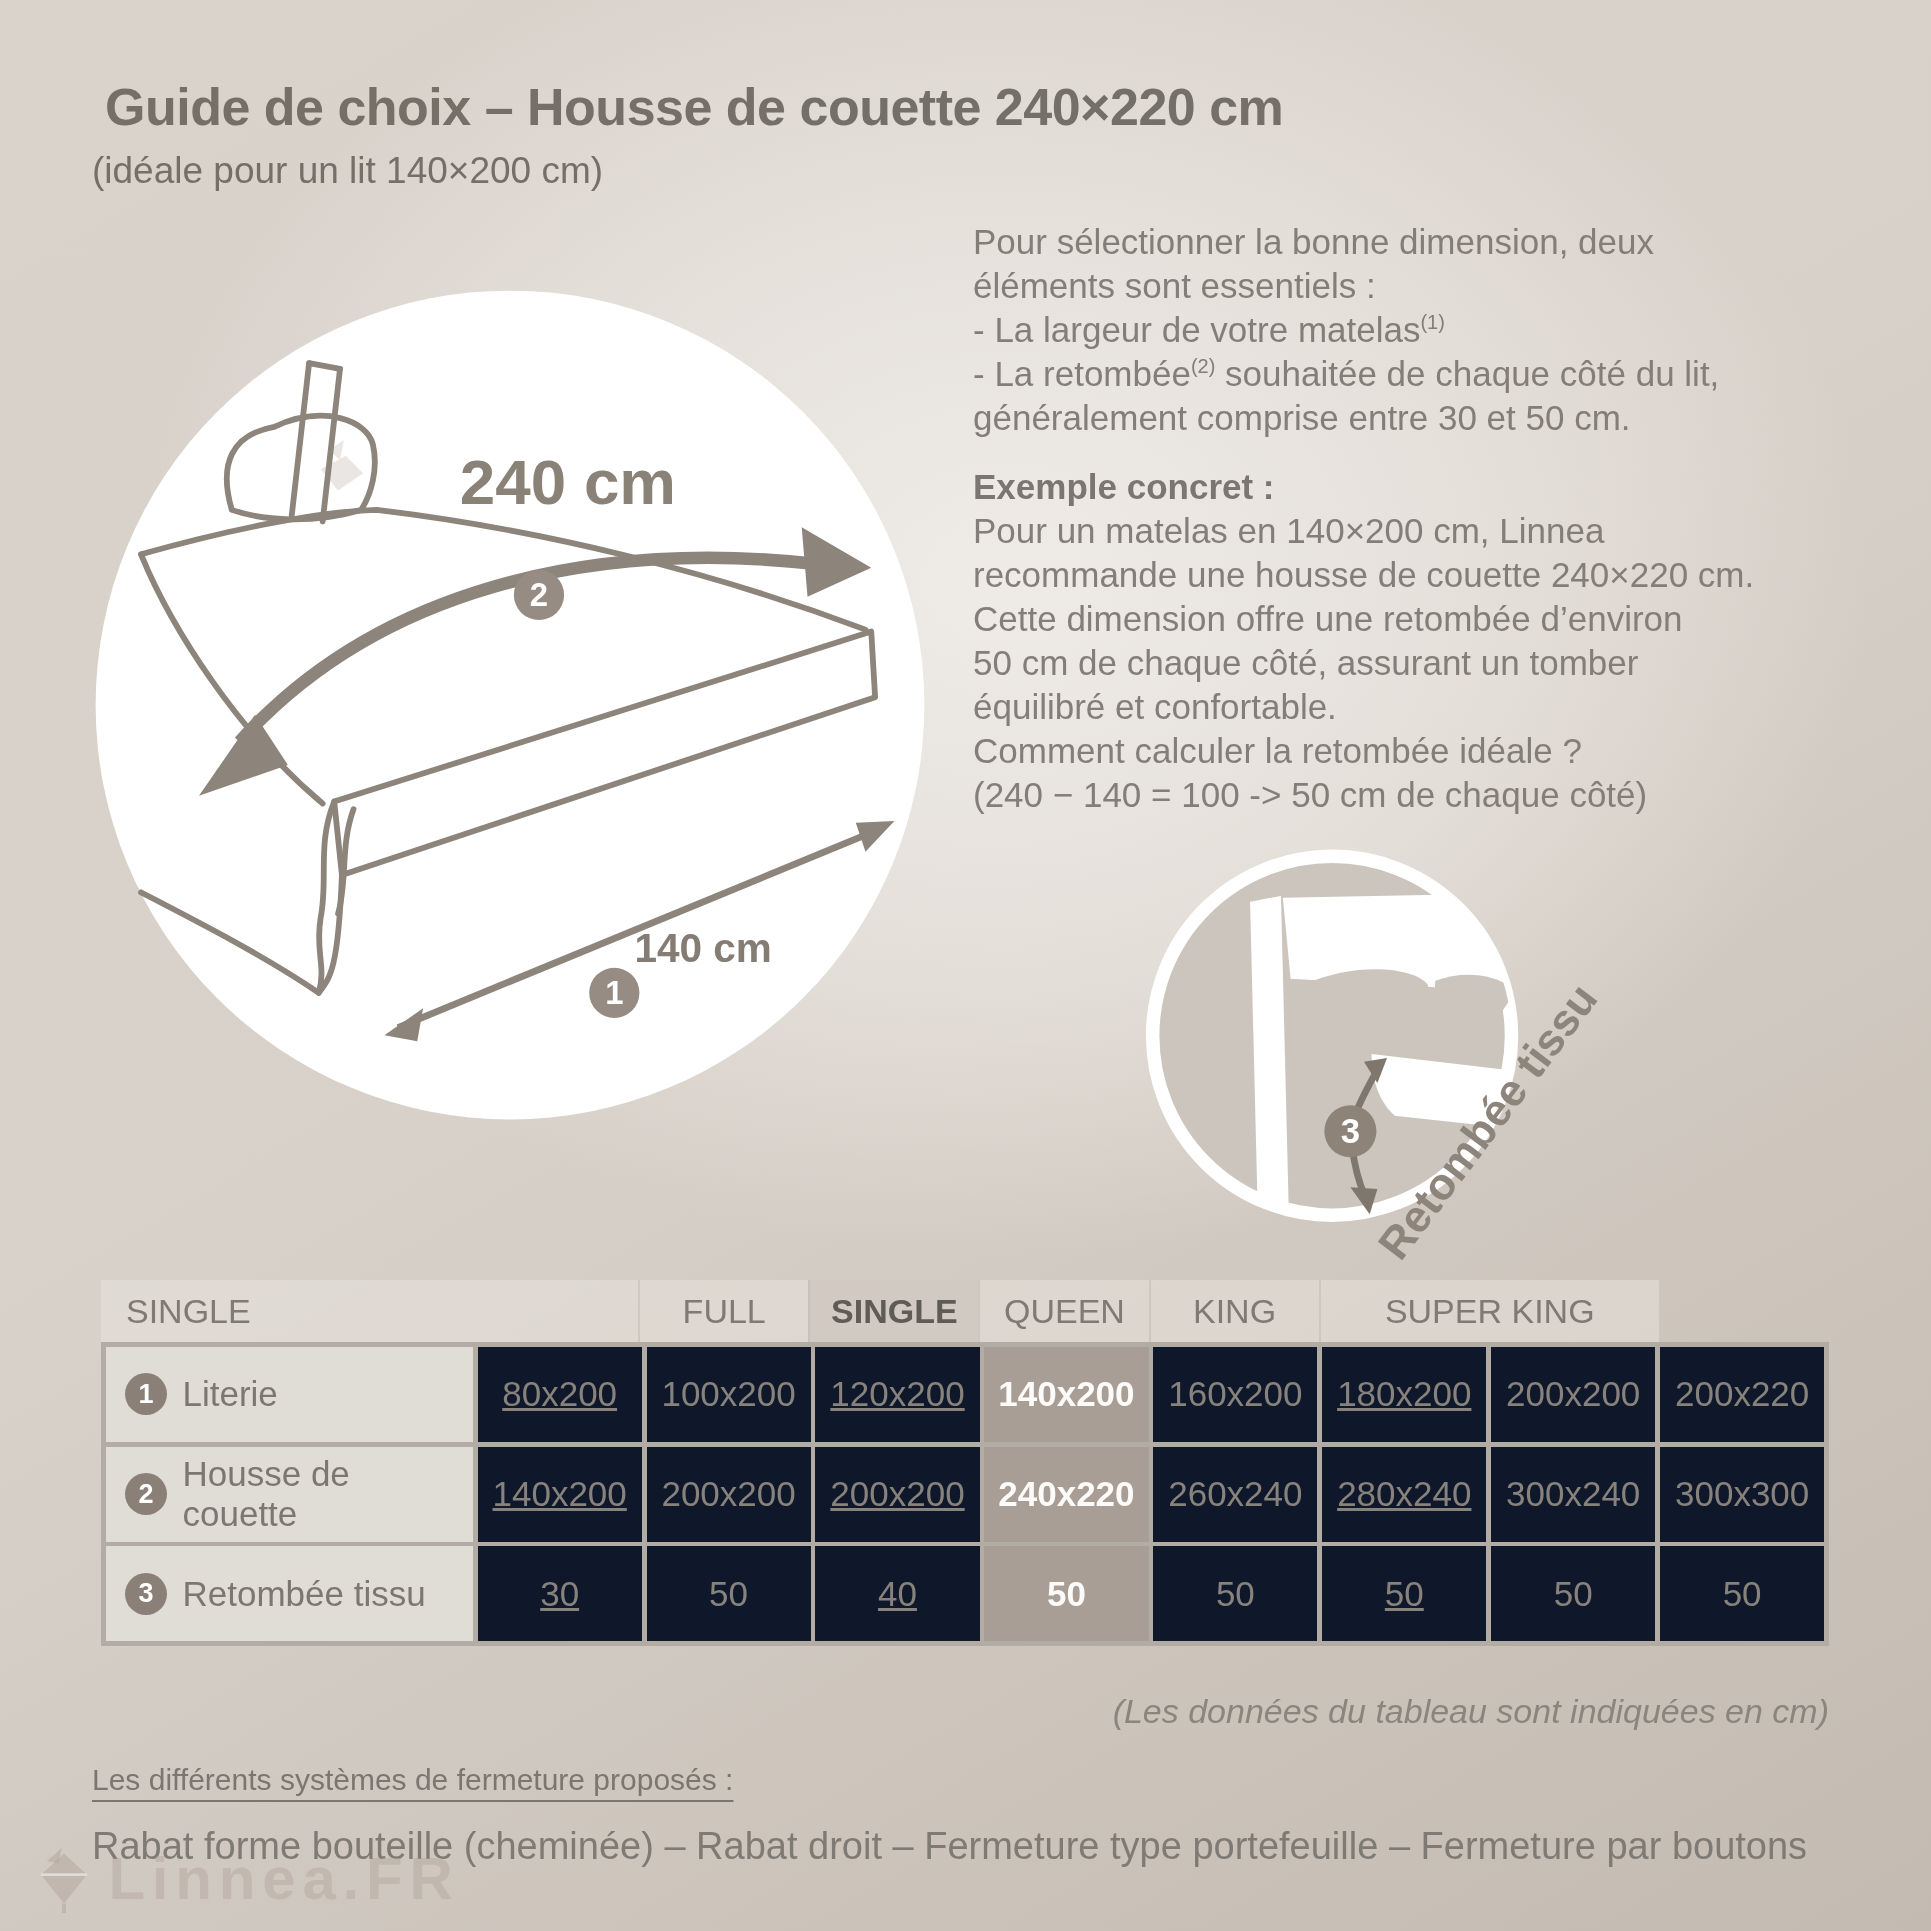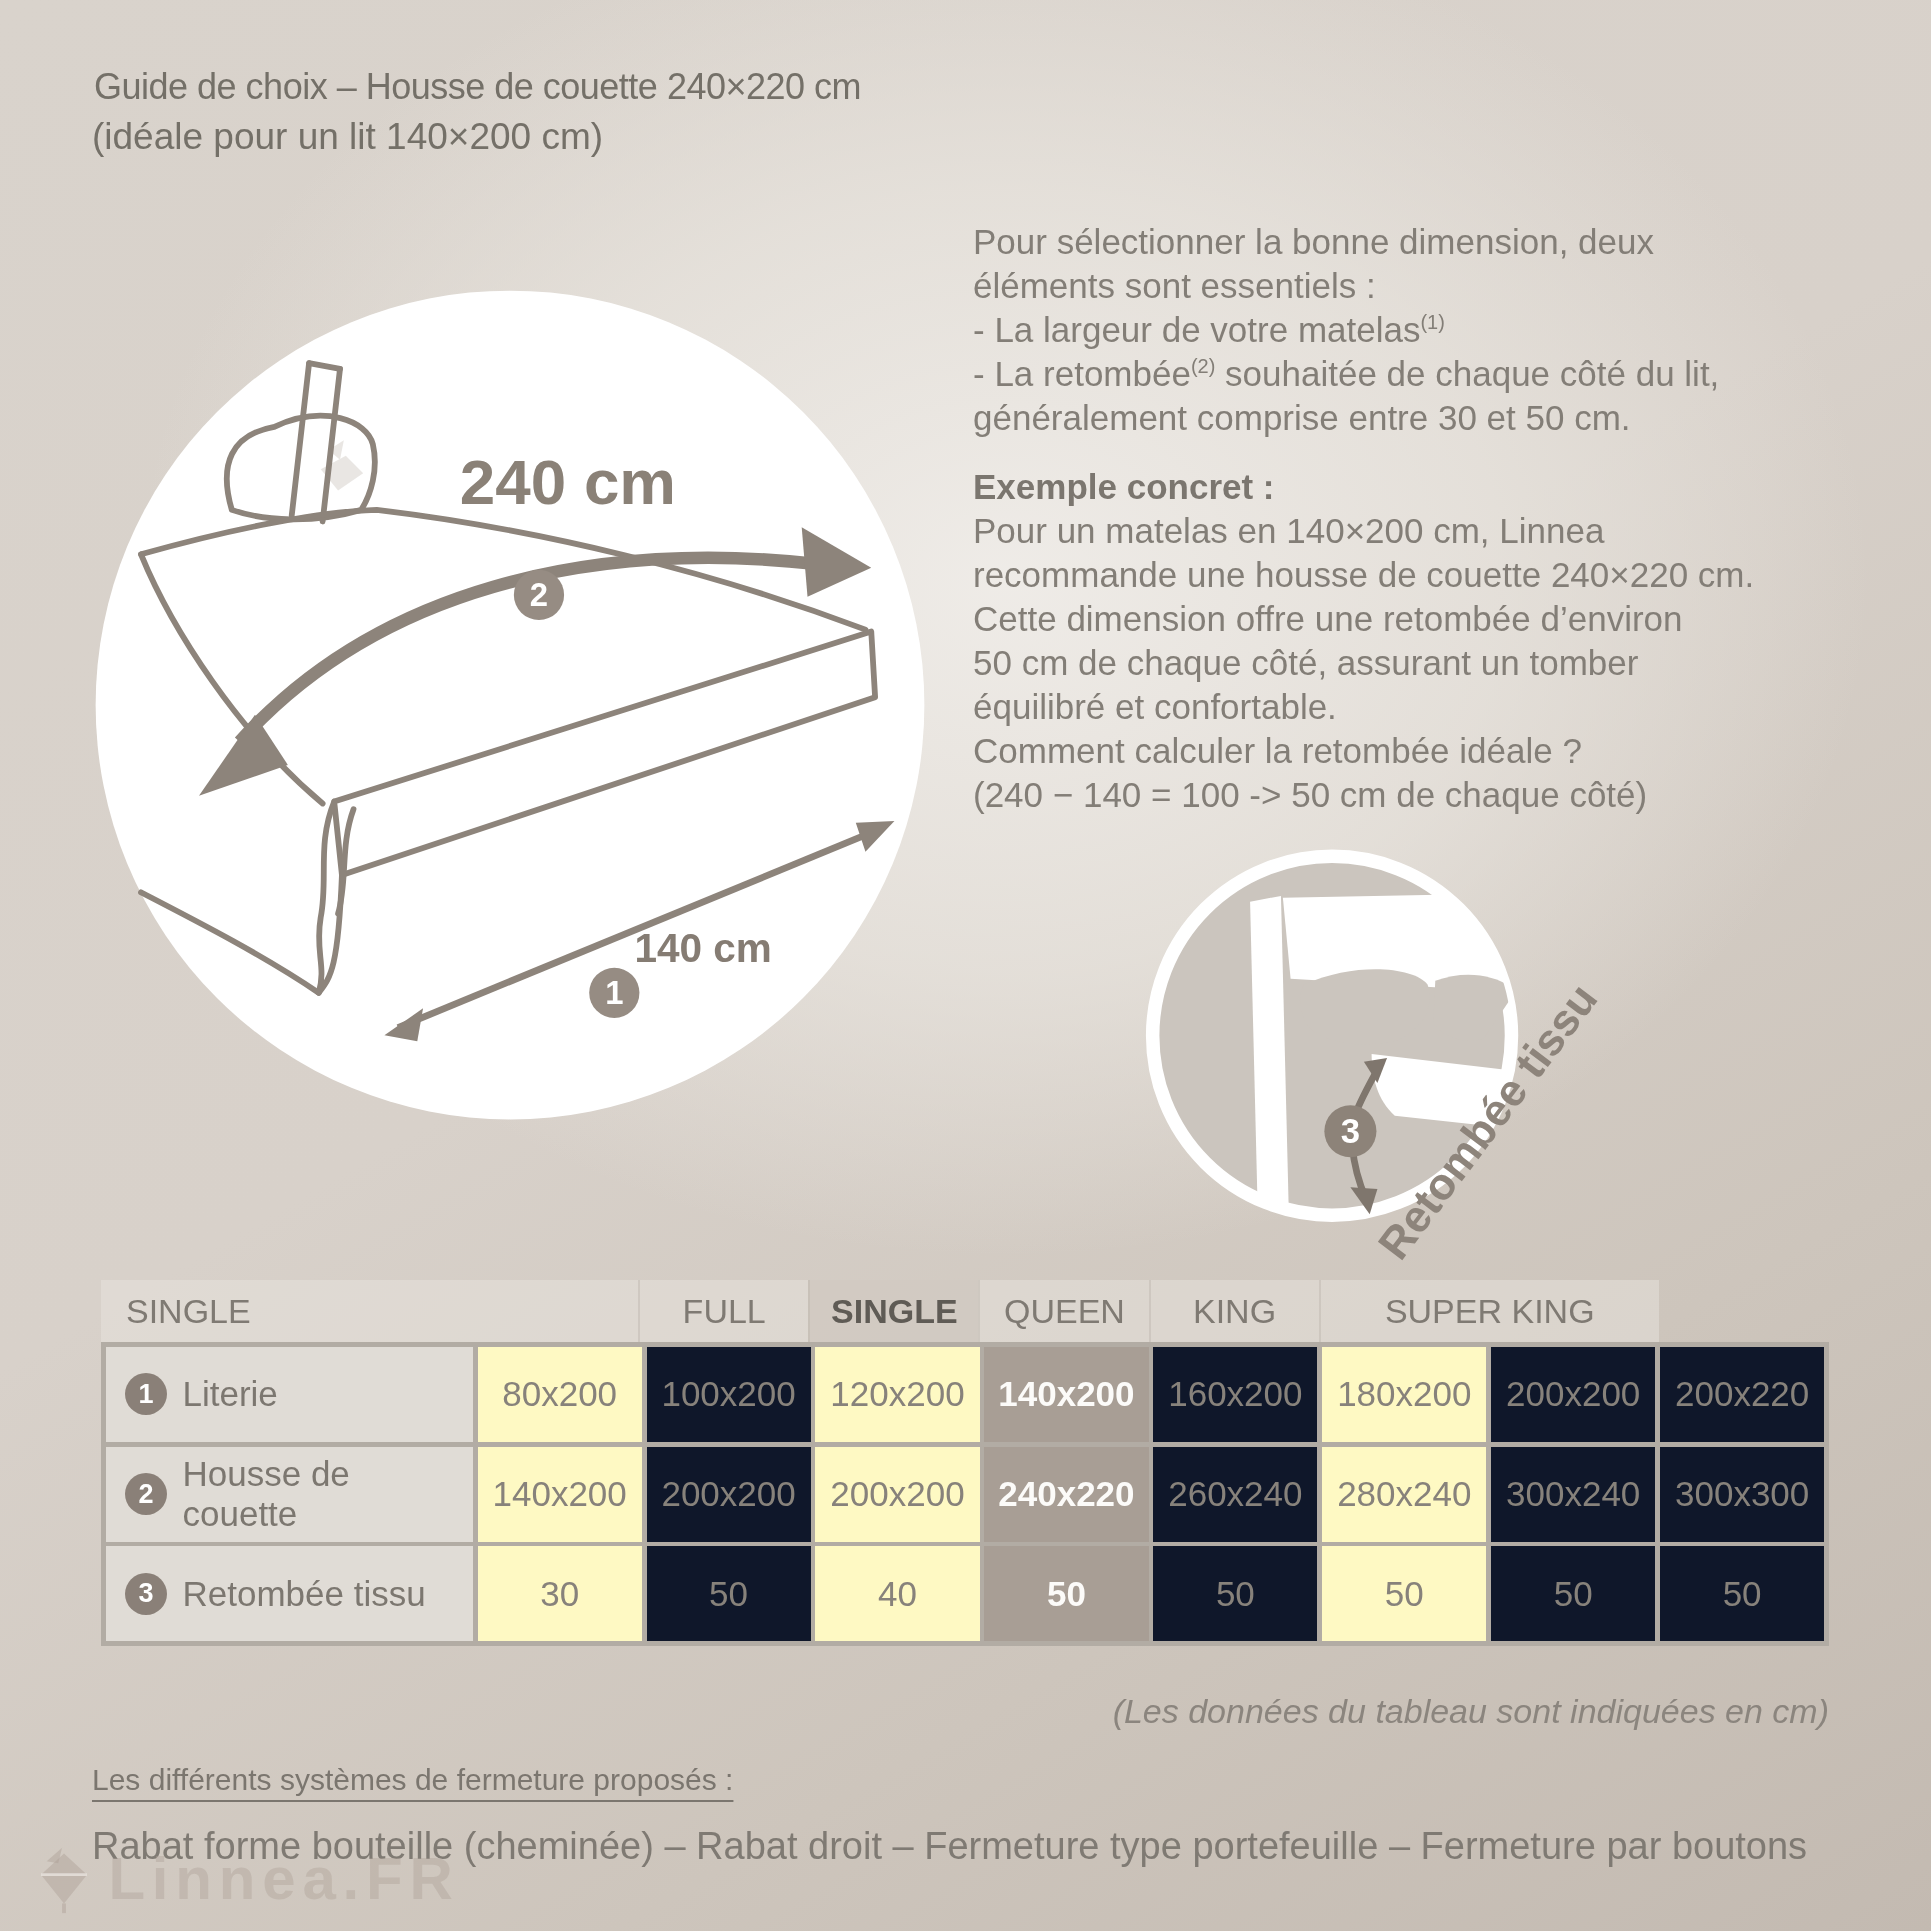--- a/index.html
+++ b/index.html
@@ -9,21 +9,21 @@
     overflow:hidden;
     font-family:"Liberation Sans", sans-serif;
     background:
       radial-gradient(1110px 869px at 52% 30%, rgba(240,237,233,.95) 0%, rgba(232,228,222,.75) 45%, rgba(232,228,222,0) 78%),
       linear-gradient(150deg,#d9d3cc 0%,#d8d1ca 45%,#cdc5bc 75%,#c3bab1 100%);
     color:#837e77;
   }
   .ml{white-space:pre-line;}
   
   .title-block{position:absolute;left:92px;top:64px;width:1641px;}
-  .title-block h1{margin:2px;font-size:36px;font-weight:400;color:#747068;letter-spacing:-0.5px;}
+  .title-block h1{margin:13px;font-size:52px;font-weight:700;color:#747068;letter-spacing:-0.5px;}
   .title-block h2{margin:7.7px 0 0 0;font-size:37px;font-weight:400;color:#747068;}
   
   .text-col{position:absolute;left:973px;top:220px;width:898px;font-size:35px;line-height:44px;color:#837e77;}
   .text-col sup{font-size:20px;line-height:0;vertical-align:13.5px;}
   .example{margin-top:25px;}
   .example .ex-head{font-weight:700;color:#7b766f;}
   
   .big-circle{position:absolute;left:85px;top:280px;}
   .small-circle{position:absolute;left:1134px;top:838px;pointer-events:none;}
   svg text{font-family:"Liberation Sans", sans-serif;}
@@ -31,21 +31,21 @@
   .size-table{position:absolute;left:101px;top:1280px;width:1728px;}
   .tbl-head{display:grid;grid-template-columns:367px repeat(8,1fr);height:62px;}
   .hc{display:flex;align-items:center;justify-content:center;font-size:34px;color:#7f7a73;
       background:rgba(232,227,221,.5);border-left:2.9px solid rgba(188,181,173,.45);}
   .hc:first-child{border-left:none;justify-content:flex-start;padding-left:25px;}
   .hc.span2{grid-column:span 2;}
   .hc.hl-head{color:#5f5b55;font-weight:700;background:rgba(209,202,193,.65);}
   .tbl-body{display:grid;grid-template-columns:367px repeat(8,1fr);gap:4.8px;padding:4.8px;background:#b2aca4;}
   .cell{height:95px;display:flex;align-items:center;justify-content:center;
         font-size:35px;color:#87827b;background:#0f172a;}
-  .cell.alt{background:#fef9c3;}
+  .cell.alt{background:#0f172a;text-decoration:underline;}
   .cell.lab{background:#e0dcd6;justify-content:flex-start;padding-left:19.3px;color:#7c7770;}
   .cell.hl{background:#a89e95;color:#fcfbf9;font-weight:700;}
   .badge{width:42px;height:42px;border-radius:50%;background:#8a8078;color:#fff;
          font-size:27px;font-weight:700;display:flex;align-items:center;justify-content:center;
          margin-right:15.4px;flex:0 0 auto;}
   
   .tbl-note{position:absolute;left:101px;top:1692px;width:1728px;text-align:right;
             font-size:34px;font-style:italic;color:#8b857e;}
   .closures-heading{position:absolute;left:92px;top:1763px;font-size:30px;color:#7b766f;
             text-decoration:underline;text-underline-offset:9.7px;text-decoration-thickness:2.4px;}

